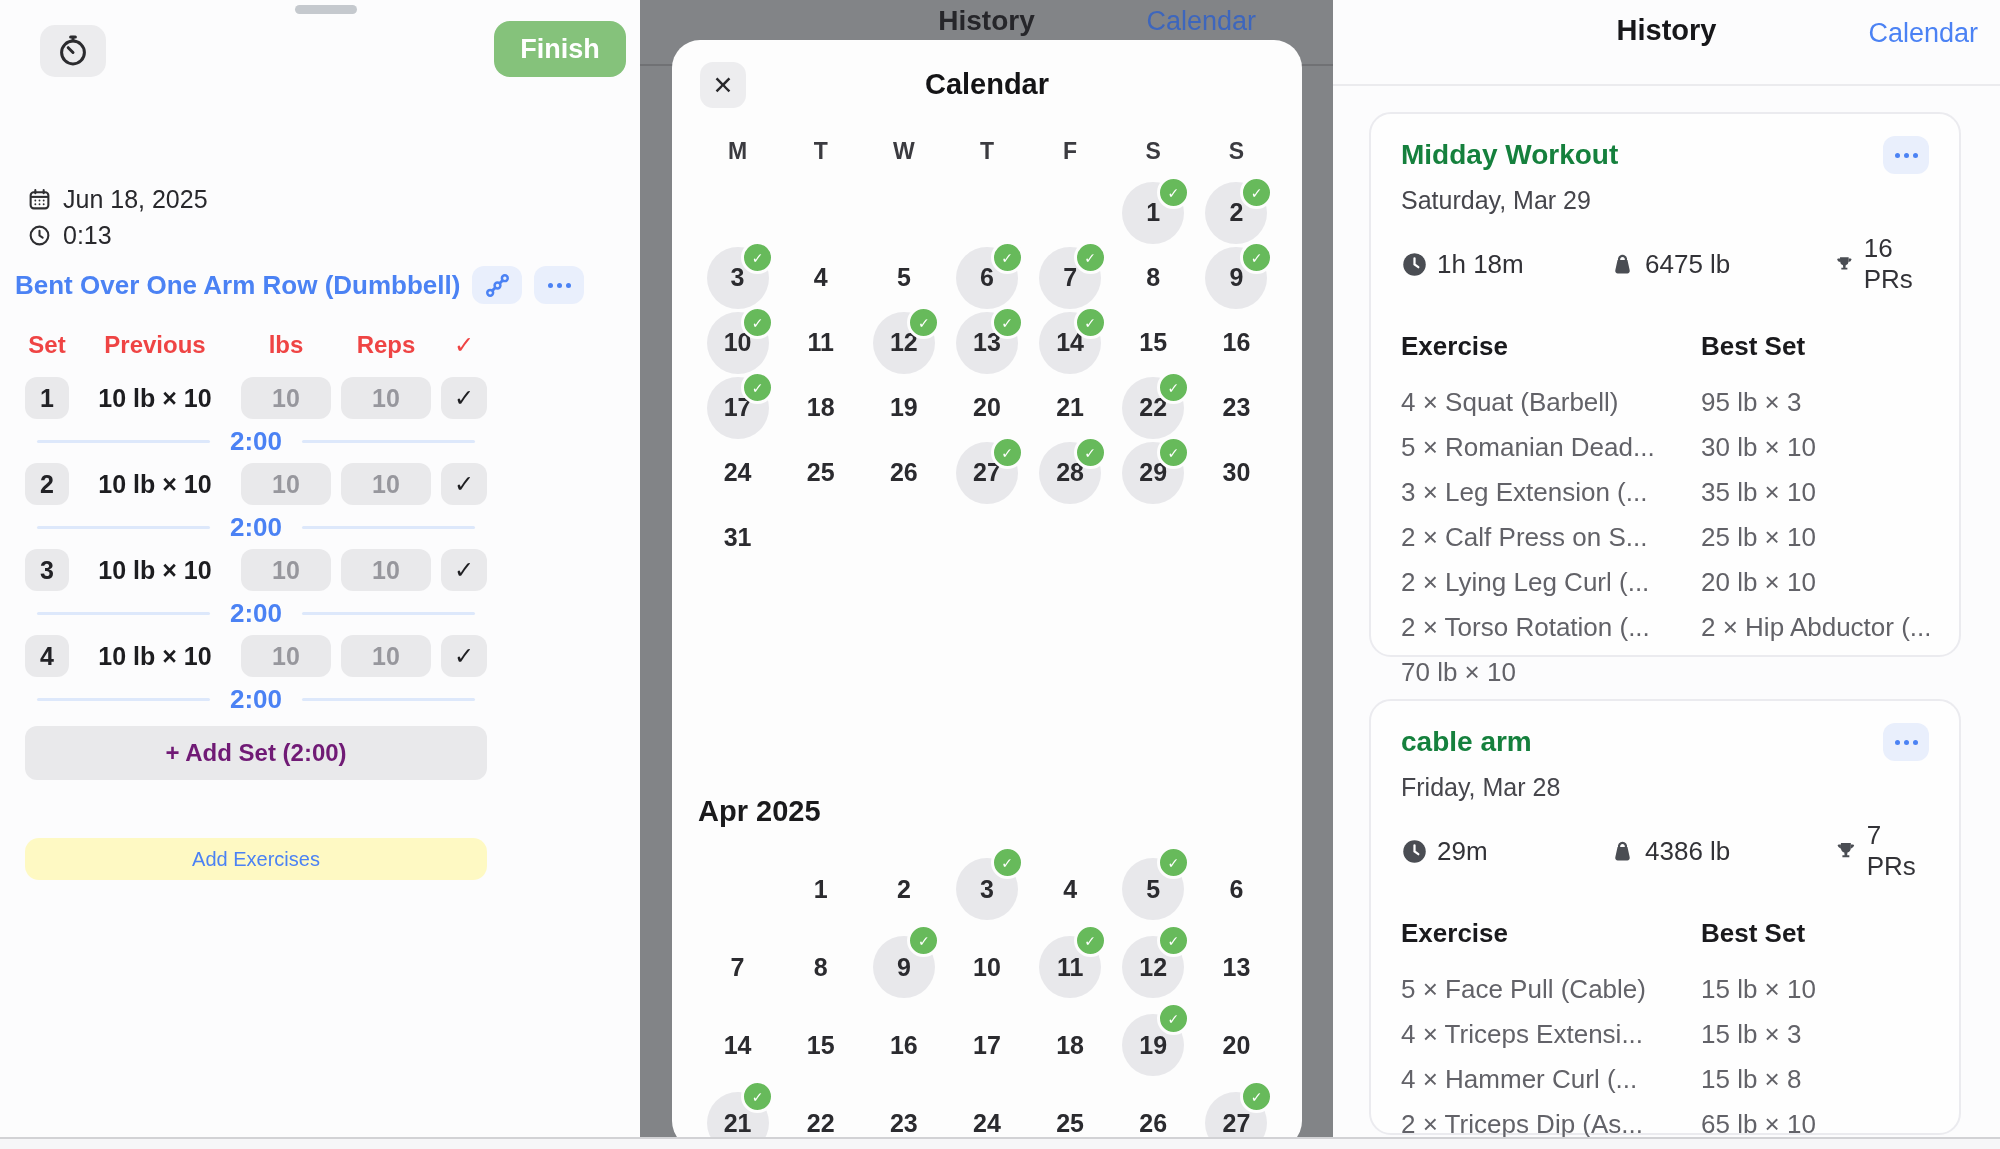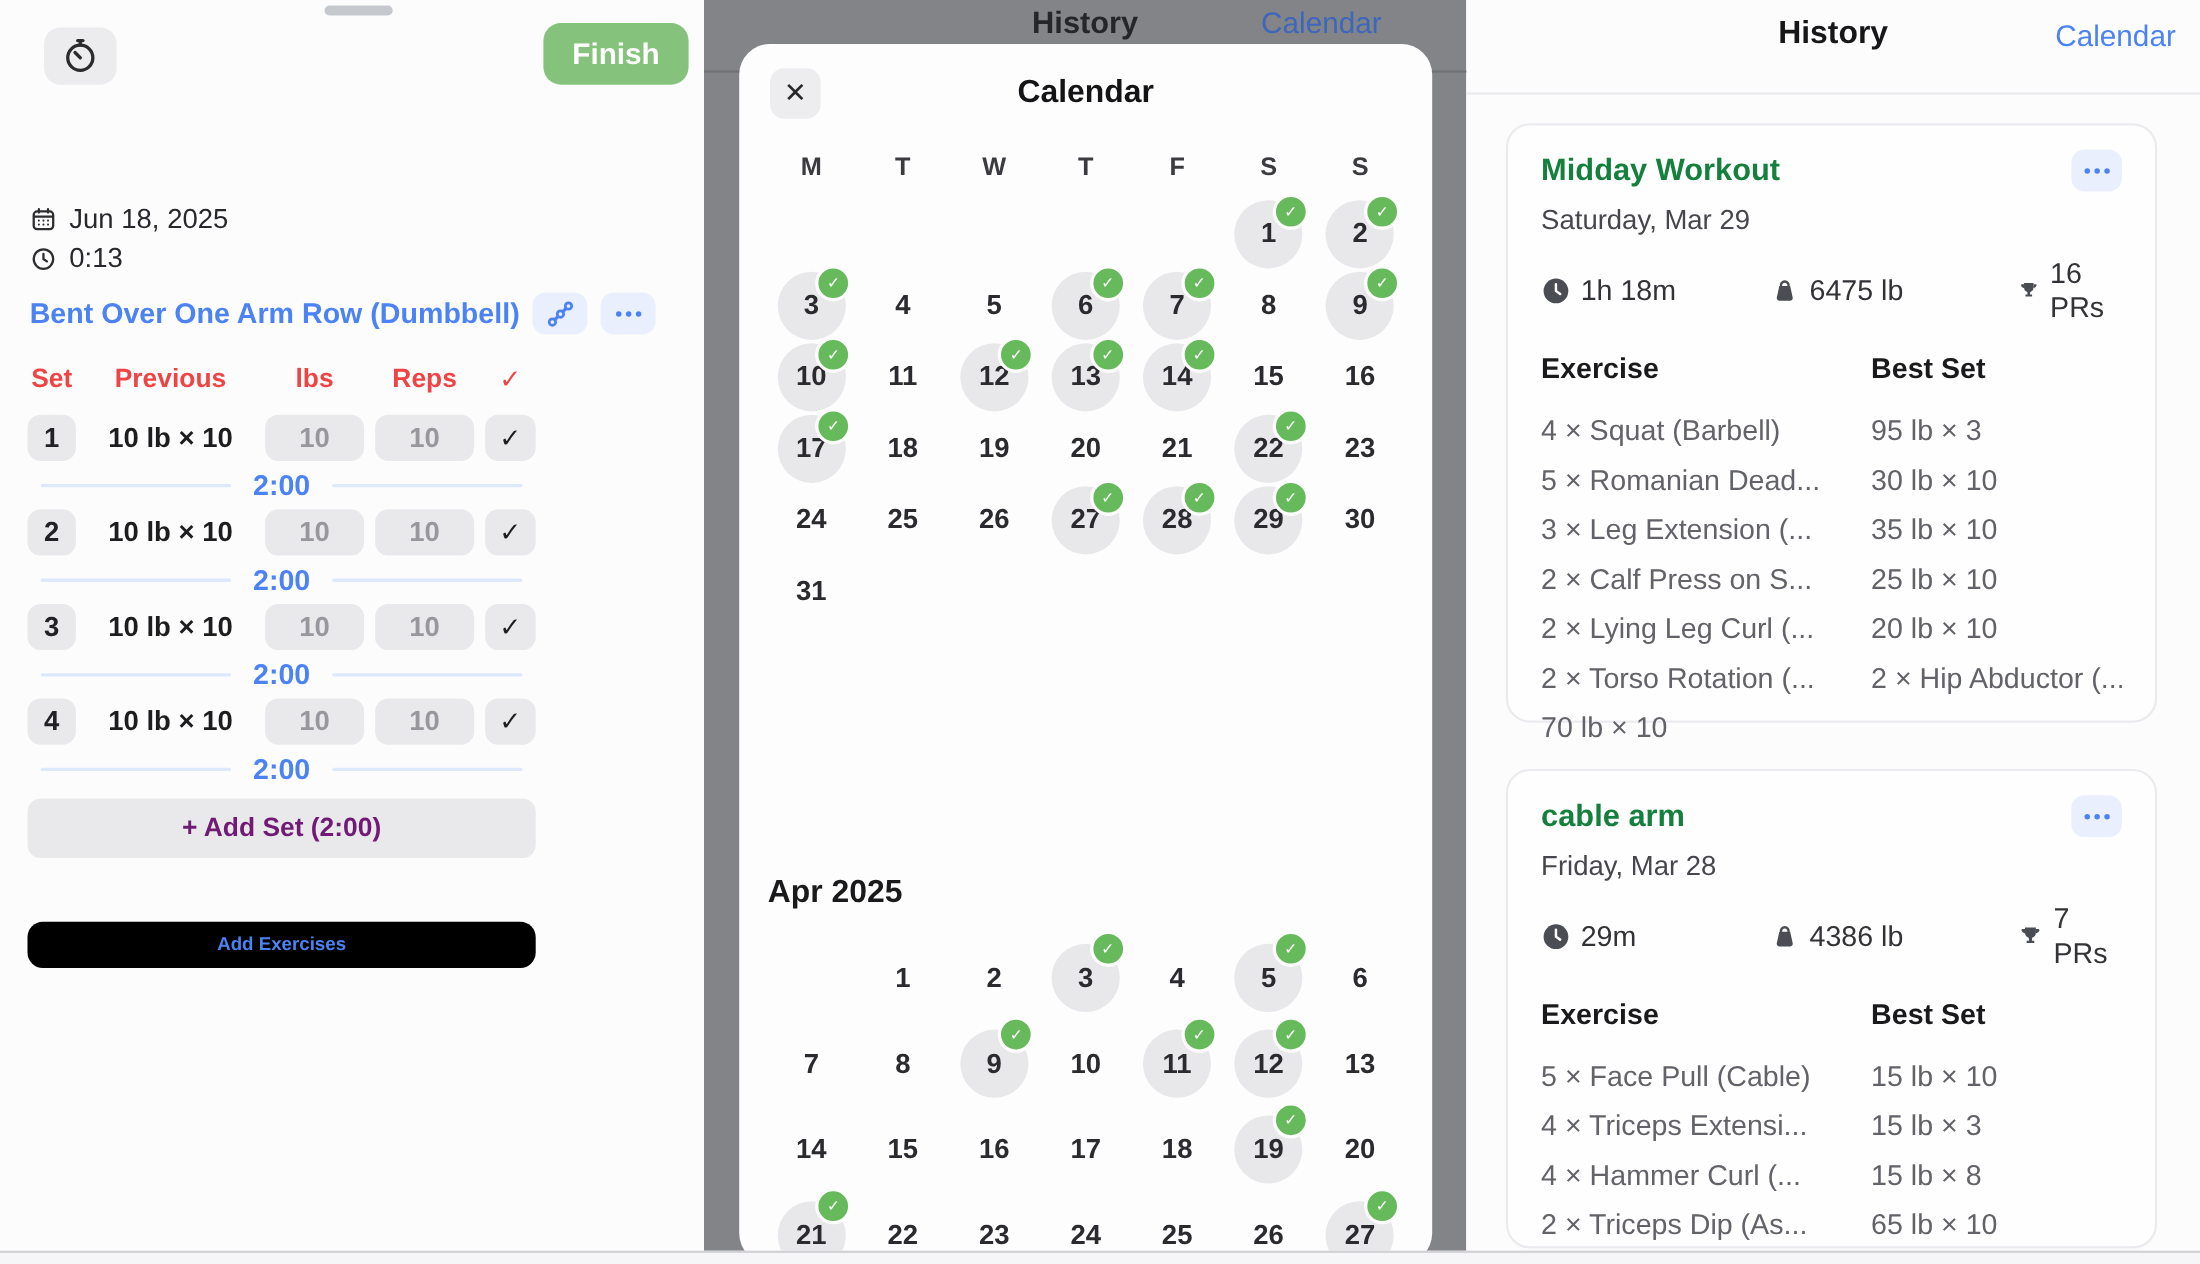--- a/index.html
+++ b/index.html
@@ -16,21 +16,21 @@
               background:#85c27b;color:#fff;font-size:27px;font-weight:700;}
   .title-row{position:absolute;left:25px;top:136px;display:flex;align-items:center;gap:14px;}
   .workout-title{margin:0;font-size:35px;font-weight:800;letter-spacing:-0.5px;color:#0f0f11;}
   .pill{border:none;background:#e9effc;border-radius:12px;display:flex;align-items:center;justify-content:center;}
   .more-pill{width:46px;height:38px;}
   .dots{display:flex;gap:4px;}
   .dots i{width:5px;height:5px;border-radius:50%;background:#4b82f4;}
   .meta{position:absolute;left:27px;display:flex;align-items:center;gap:11px;font-size:25px;color:#28282c;}
   .meta-date{top:185px;}
   .meta-time{top:221px;}
-  .exercise-row{position:absolute;left:27px;top:266px;display:flex;align-items:center;gap:12px;}
+  .exercise-row{position:absolute;left:15px;top:266px;display:flex;align-items:center;gap:12px;}
   .exercise-link{font-size:26px;font-weight:700;color:#4b82f4;text-decoration:none;}
   .icon-pill{width:50px;height:38px;}
 
   .set-table{position:absolute;left:25px;top:330px;width:462px;}
   .set-grid{display:grid;grid-template-columns:44px 1fr 90px 90px 46px;gap:10px;align-items:center;}
   .set-header{height:30px;margin-bottom:16px;}
   .set-header .col{font-size:24px;font-weight:700;color:#ef4444;text-align:center;}
   .set-row{height:44px;margin:0;}
   .set-badge{height:42px;border-radius:12px;background:#e9e9eb;border:none;font-size:25px;font-weight:700;color:#222226;
              display:flex;align-items:center;justify-content:center;}
@@ -38,21 +38,21 @@
   .val-input{height:42px;width:100%;box-sizing:border-box;border-radius:12px;background:#e9e9eb;border:none;
              text-align:center;font-size:25px;font-weight:700;color:#97979d;font-family:inherit;}
   .check-btn{height:42px;border-radius:12px;background:#e9e9eb;border:none;font-size:24px;font-weight:700;color:#1f1f22;
              display:flex;align-items:center;justify-content:center;}
   .rest-row{display:flex;align-items:center;height:24px;margin:9px 0;padding:0 12px;}
   .rest-line{flex:1;height:3px;border-radius:2px;background:#dde8fb;}
   .rest-time{margin:0 20px;font-size:26px;font-weight:700;color:#4b82f4;}
   .add-set-btn{width:100%;height:54px;border-radius:12px;background:#e9e9eb;border:none;
                font-size:24px;font-weight:700;color:#701a75;margin-top:6px;}
   .add-exercises-btn{position:absolute;left:25px;top:838px;width:462px;height:42px;border-radius:14px;border:none;
-                     background:#000000;color:#4b82f4;font-size:17px;font-weight:700;}
+                     background:#fef9c3;color:#4b82f4;font-size:20px;font-weight:400;}
 
   
   .backdrop{position:absolute;left:640px;top:0;width:693px;height:100%;background:#828487;}
   .dim-history{position:absolute;left:0;right:0;top:5px;text-align:center;font-size:28px;font-weight:700;color:#26262a;z-index:1;}
   .dim-calendar{position:absolute;right:77px;top:6px;font-size:27px;color:#3d66bd;z-index:1;}
   .dim-divider{position:absolute;left:0;right:0;top:64px;height:2px;background:#707174;z-index:1;}
   .modal{position:absolute;left:32px;top:40px;width:630px;height:1109px;background:#fdfdfd;border-radius:28px;z-index:2;overflow:hidden;}
   .close-btn{position:absolute;left:28px;top:22px;width:46px;height:46px;border-radius:13px;background:#ededef;border:none;
              font-size:25px;font-weight:600;color:#28282b;display:flex;align-items:center;justify-content:center;}
   .modal-title{position:absolute;left:0;right:0;top:28px;text-align:center;font-size:29px;font-weight:700;color:#141416;margin:0;}
@@ -77,21 +77,21 @@
   .right-divider{position:absolute;left:0;right:0;top:84px;height:2px;background:#ebebee;}
   .card{position:absolute;left:36px;width:592px;box-sizing:border-box;border:2px solid #ebebef;border-radius:22px;
         background:#fefefe;padding:22px 30px;}
   .card1{top:112px;height:545px;}
   .card2{top:699px;height:436px;padding-bottom:22px;}
   .card-head{display:flex;justify-content:space-between;align-items:center;}
   .card-title{margin:0;font-size:28px;font-weight:700;color:#15803d;}
   .card-date{margin-top:12px;font-size:25px;color:#46464c;}
   .stats{display:grid;grid-template-columns:208px 225px 1fr;margin-top:18px;align-items:center;}
   .stat{display:flex;align-items:center;gap:9px;font-size:26px;color:#323237;}
-  .card-th-row{display:grid;grid-template-columns:300px 1fr;margin-top:25px;}
+  .card-th-row{display:grid;grid-template-columns:300px 1fr;margin-top:36px;}
   .card-th{font-size:26px;font-weight:700;color:#1a1a1d;}
   .card-rows{display:grid;grid-template-columns:300px 1fr;margin-top:18px;}
   .card-cell{font-size:26px;color:#626268;line-height:45px;white-space:nowrap;overflow:hidden;}
 
   
   .bottom-strip{position:absolute;left:0;top:1137px;width:100%;height:12px;background:#f6f6f8;border-top:2px solid #d2d2d5;z-index:10;}
 </style>
 </head>
 <body>
 

